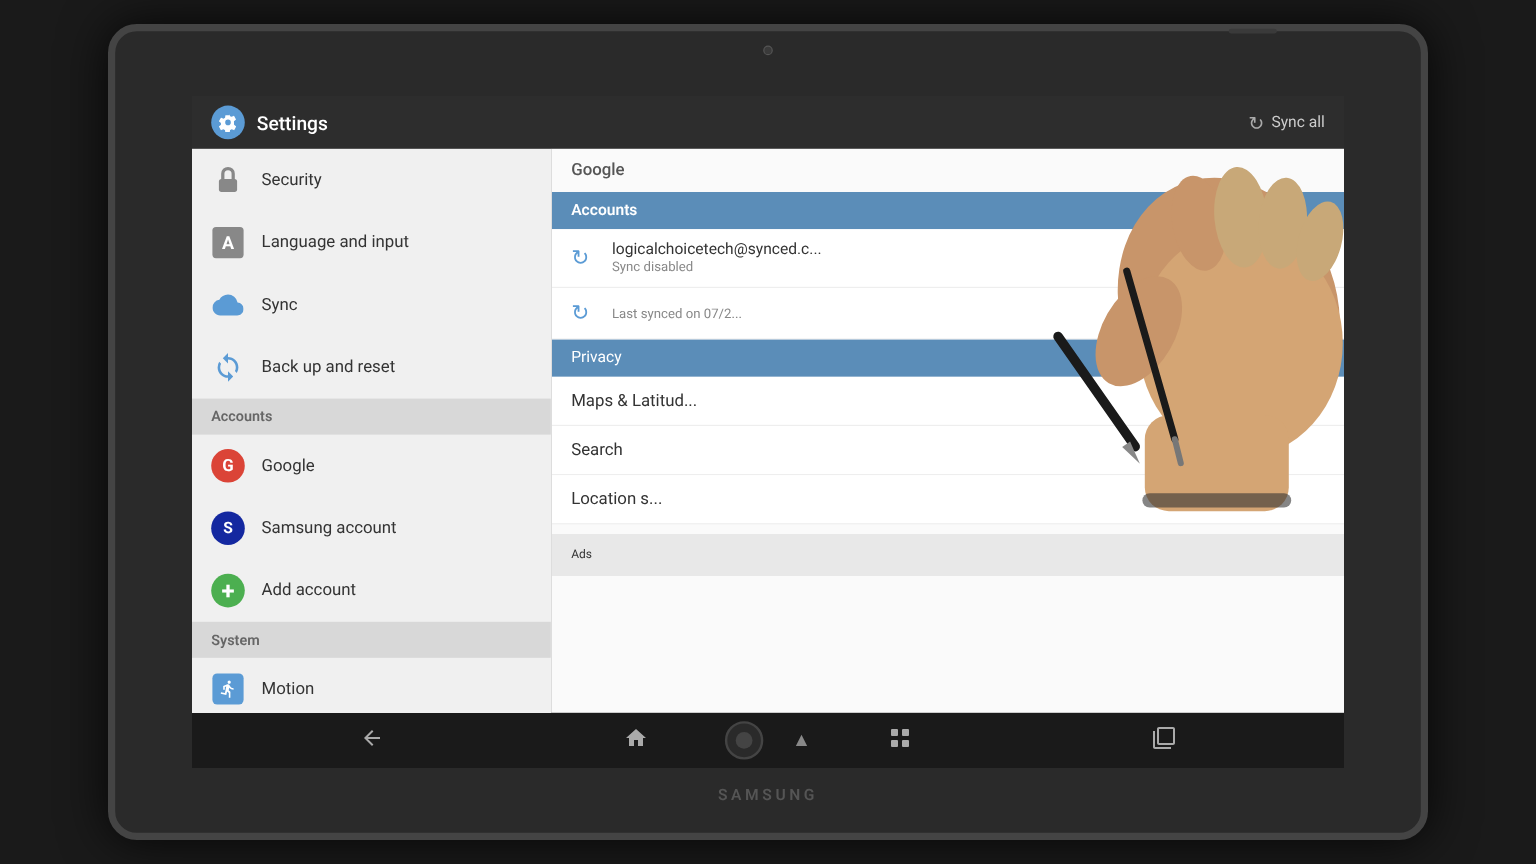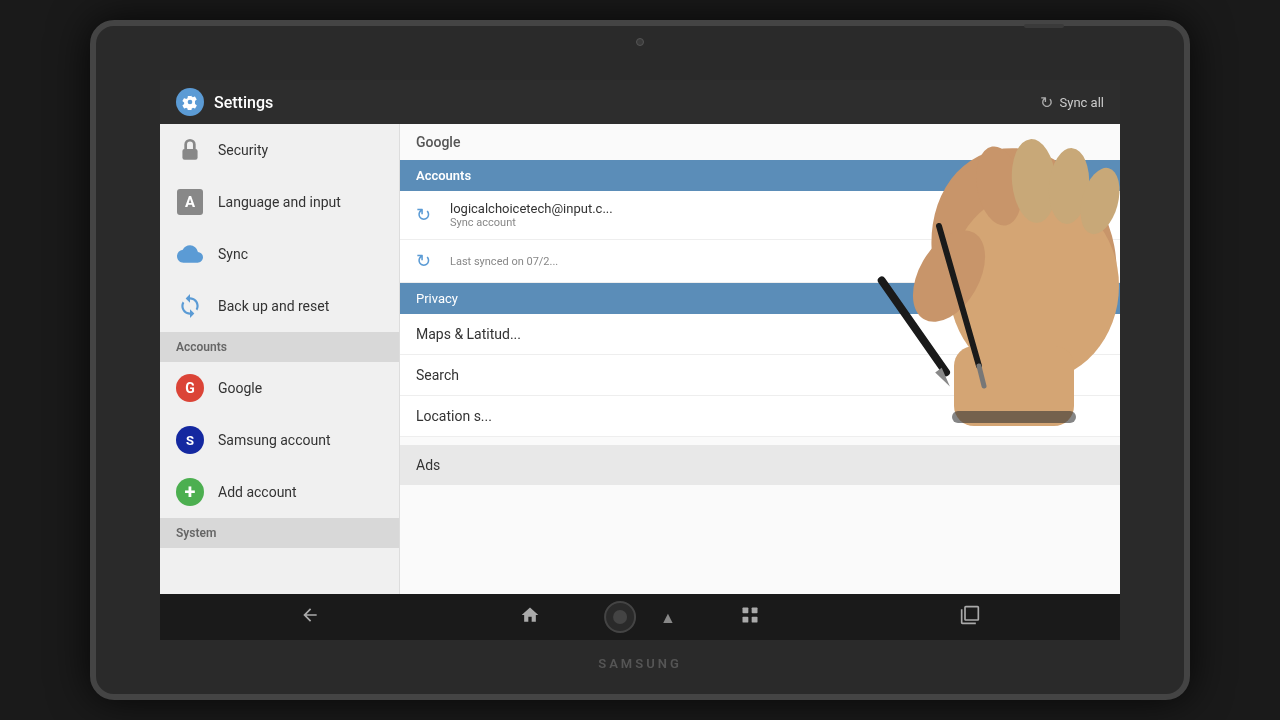--- a/index.html
+++ b/index.html
@@ -89,21 +89,21 @@
 
     
     .content-area {
       display: flex;
       flex: 1;
       overflow: hidden;
     }
 
     
     .sidebar {
-      width: 240px;
+      width: 300px;
       background: #f0f0f0;
       flex-shrink: 0;
       overflow-y: auto;
       border-right: 1px solid #ddd;
     }
 
     .sidebar-item {
       display: flex;
       align-items: center;
       padding: 12px 16px;
@@ -200,21 +200,21 @@
       padding: 12px 16px;
       font-size: 14px;
       color: #333;
       border-bottom: 1px solid #eee;
       background: white;
       cursor: pointer;
     }
 
     .ads-item {
       padding: 12px 16px;
-      font-size: 14px;
+      font-size: 10px;
       color: #333;
       background: #e8e8e8;
       cursor: pointer;
       margin-top: 8px;
     }
 
     
     .bottom-nav {
       width: 100%;
       height: 46px;
@@ -376,37 +376,47 @@
           <div class="sidebar-item-icon">
             <div style="width:28px;height:28px;border-radius:50%;background:#4caf50;display:flex;align-items:center;justify-content:center;color:white;font-size:20px;font-weight:bold;line-height:1;">+</div>
           </div>
           <span class="sidebar-item-label">Add account</span>
         </div>
 
         <div class="section-header">
           <span>System</span>
         </div>
 
+        <div class="sidebar-item">
+          <div class="sidebar-item-icon">
+            <div style="width:26px;height:26px;background:#5b9bd5;border-radius:4px;display:flex;align-items:center;justify-content:center;">
+              <svg width="16" height="16" viewBox="0 0 24 24" fill="white">
+                  <path d="M13.49 5.48c1.1 0 2-.9 2-2s-.9-2-2-2-2 .9-2 2 .9 2 2 2zm-3.6 13.9l1-4.4 2.1 2v6h2v-7.5l-2.1-2 .6-3c1.3 1.5 3.3 2.5 5.5 2.5v-2c-1.9 0-3.5-1-4.3-2.4l-1-1.6c-.4-.6-1-1-1.7-1-.3 0-.5.1-.8.1l-5.2 2.2v4.7h2v-3.4l1.8-.7-1.6 8.1-4.9-1-.4 2 7 1.4z"></path>
+                </svg>
+            </div>
+          </div>
+          <span class="sidebar-item-label">Motion</span>
+        </div>
 
       </div>
 
       <div class="right-panel">
         <div class="google-header">
           <span>Google</span>
         </div>
 
         <div class="accounts-section-header">
           <span>Accounts</span>
         </div>
 
         <div class="account-item">
           <div class="account-sync-icon">↻</div>
           <div class="account-info">
-            <div class="account-email">logicalchoicetech@input.c...</div>
-            <div class="account-status">Sync account</div>
+            <div class="account-email">logicalchoicetech@synced.c...</div>
+            <div class="account-status">Sync disabled</div>
           </div>
         </div>
 
         <div class="account-item">
           <div class="account-sync-icon">↻</div>
           <div class="account-info">
             <div class="account-status">Last synced on 07/2...</div>
           </div>
         </div>
 

